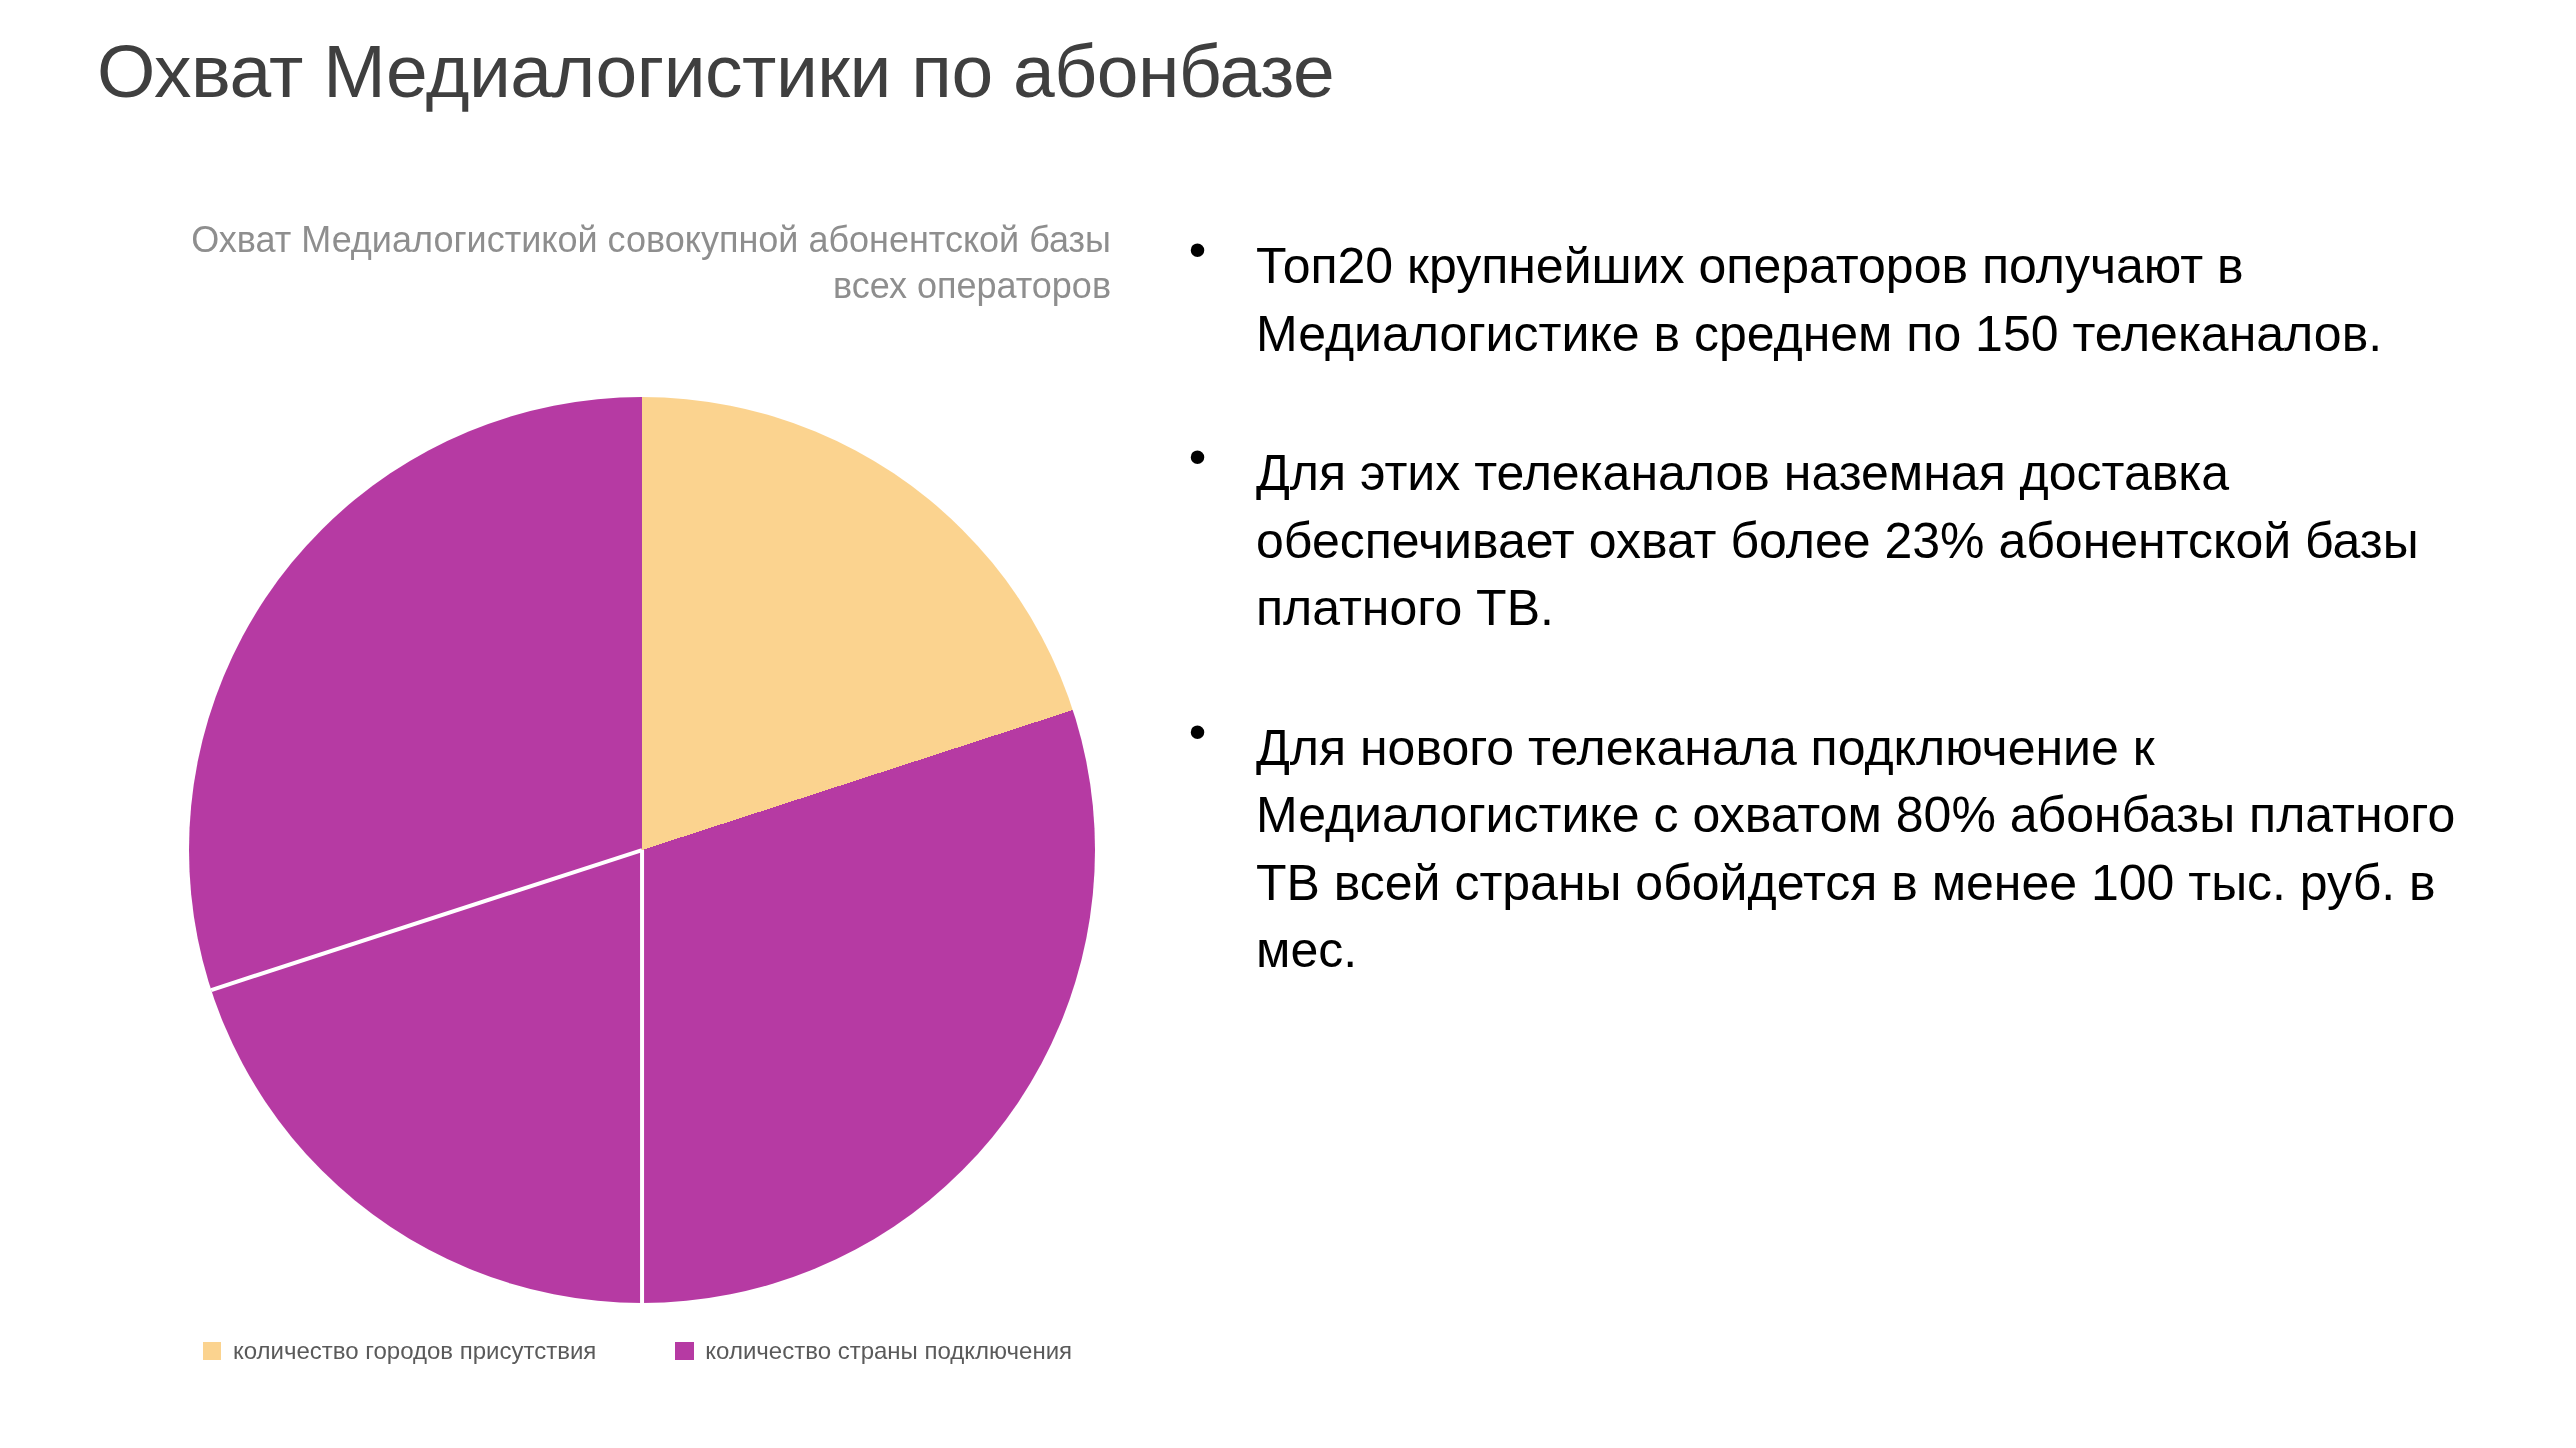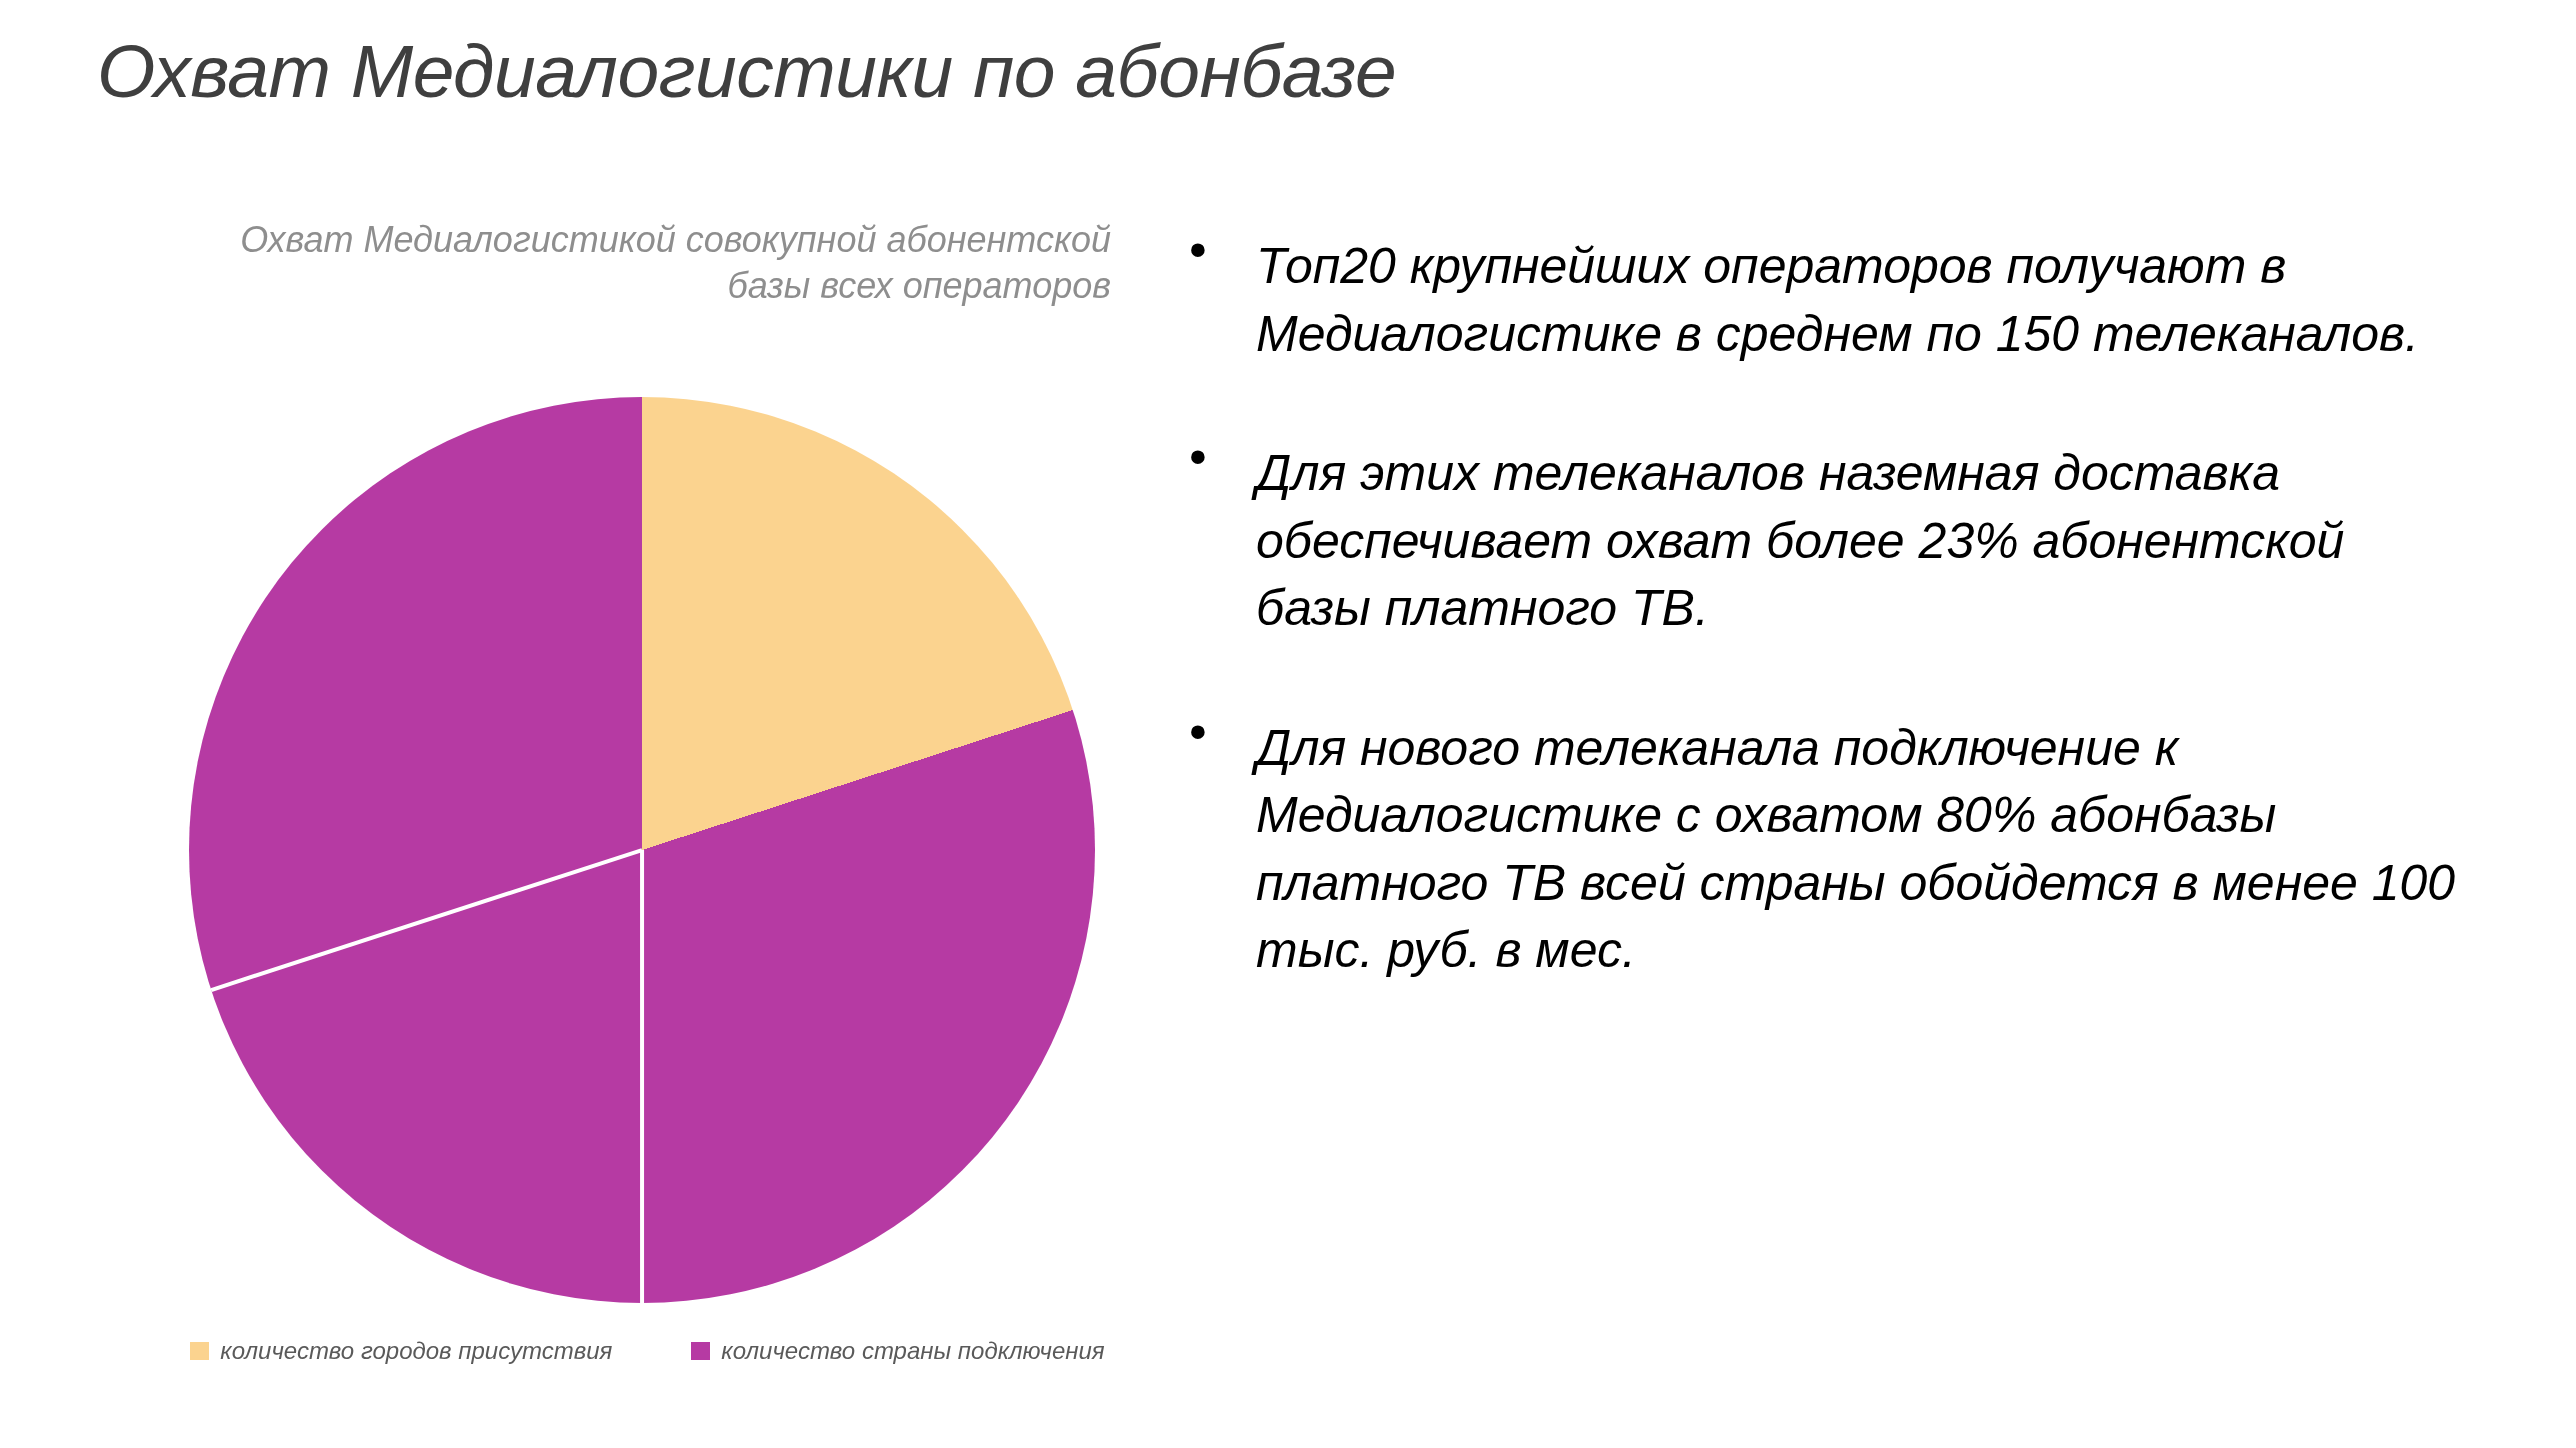--- a/index.html
+++ b/index.html
@@ -13,21 +13,20 @@
     font-family: "Liberation Sans", sans-serif;
     color: #000000;
     overflow: hidden;
     position: relative;
   }
 
   .slide {
     position: absolute;
     inset: 0;
     background: #ffffff;
-    font-style: italic;
   }
 
   
   .slide-title {
     position: absolute;
     left: 97px;
     top: 29px;
     width: 2366px;
     font-size: 75px;
     line-height: 1.12;
@@ -83,21 +82,21 @@
     top: 50%;
     width: 3.9px;
     height: 453px;
     background: #ffffff;
     transform-origin: 50% 0%;
   }
 
   
   .legend {
     position: absolute;
-    left: 10px;
+    left: 0;
     top: 1120px;
     width: 1043px;
     display: flex;
     justify-content: center;
     align-items: flex-end;
     gap: 79px;
   }
   .legend-item {
     display: flex;
     align-items: center;

